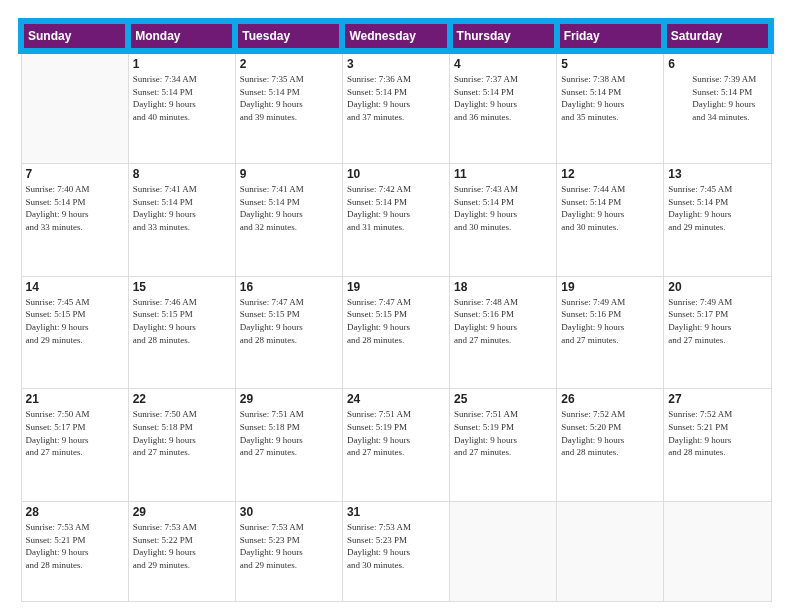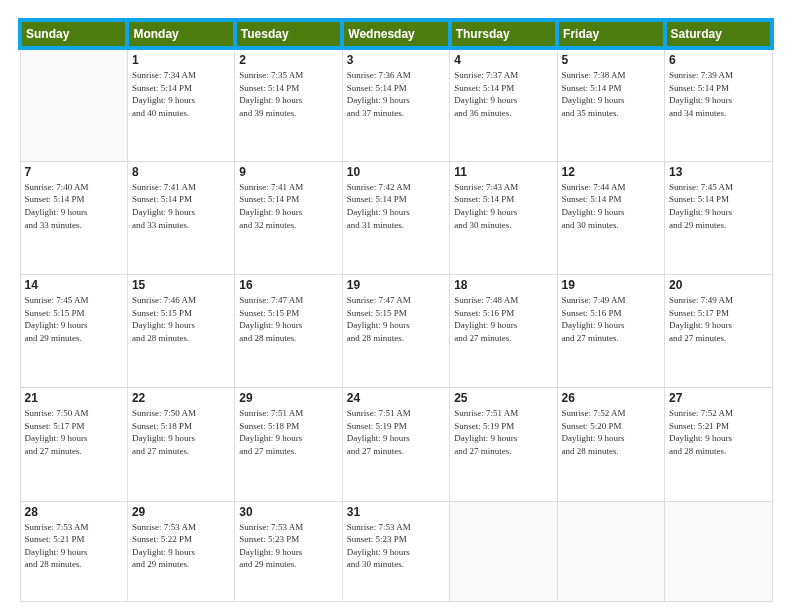--- a/index.html
+++ b/index.html
@@ -42,27 +42,27 @@
       color: #444;
       margin-top: 2px;
     }
     .calendar {
       flex: 1;
       border-collapse: collapse;
       width: 100%;
       table-layout: fixed;
     }
     .calendar th {
-      background: #4d7c0f;
+      background: #701a75;
       color: #fff;
       font-size: 12px;
       font-weight: bold;
       padding: 5px 4px;
       text-align: left;
-      border: 4px solid #0ea5e9;
+      border: 6px solid #0ea5e9;
     }
     .calendar td {
       border: 1px solid #ddd;
       vertical-align: top;
       padding: 3px 4px;
       font-size: 9.5px;
       color: #333;
       height: 88px;
     }
     .day-num {
@@ -135,21 +135,21 @@
           </td>
           <td>
             <span class="day-num">5</span>
             <div class="day-info" style="white-space: pre-line;">Sunrise: 7:38 AM
 Sunset: 5:14 PM
 Daylight: 9 hours
 and 35 minutes.</div>
           </td>
           <td>
             <span class="day-num">6</span>
-            <div class="day-info" style="white-space: pre-line;">Sunrise: 7:39 AM
+            <div class="day-info" style="white-space: pre-line; margin-left: 24px;">Sunrise: 7:39 AM
 Sunset: 5:14 PM
 Daylight: 9 hours
 and 34 minutes.</div>
           </td>
         </tr>
         <tr>
           <td>
             <span class="day-num">7</span>
             <div class="day-info" style="white-space: pre-line;">Sunrise: 7:40 AM
 Sunset: 5:14 PM

